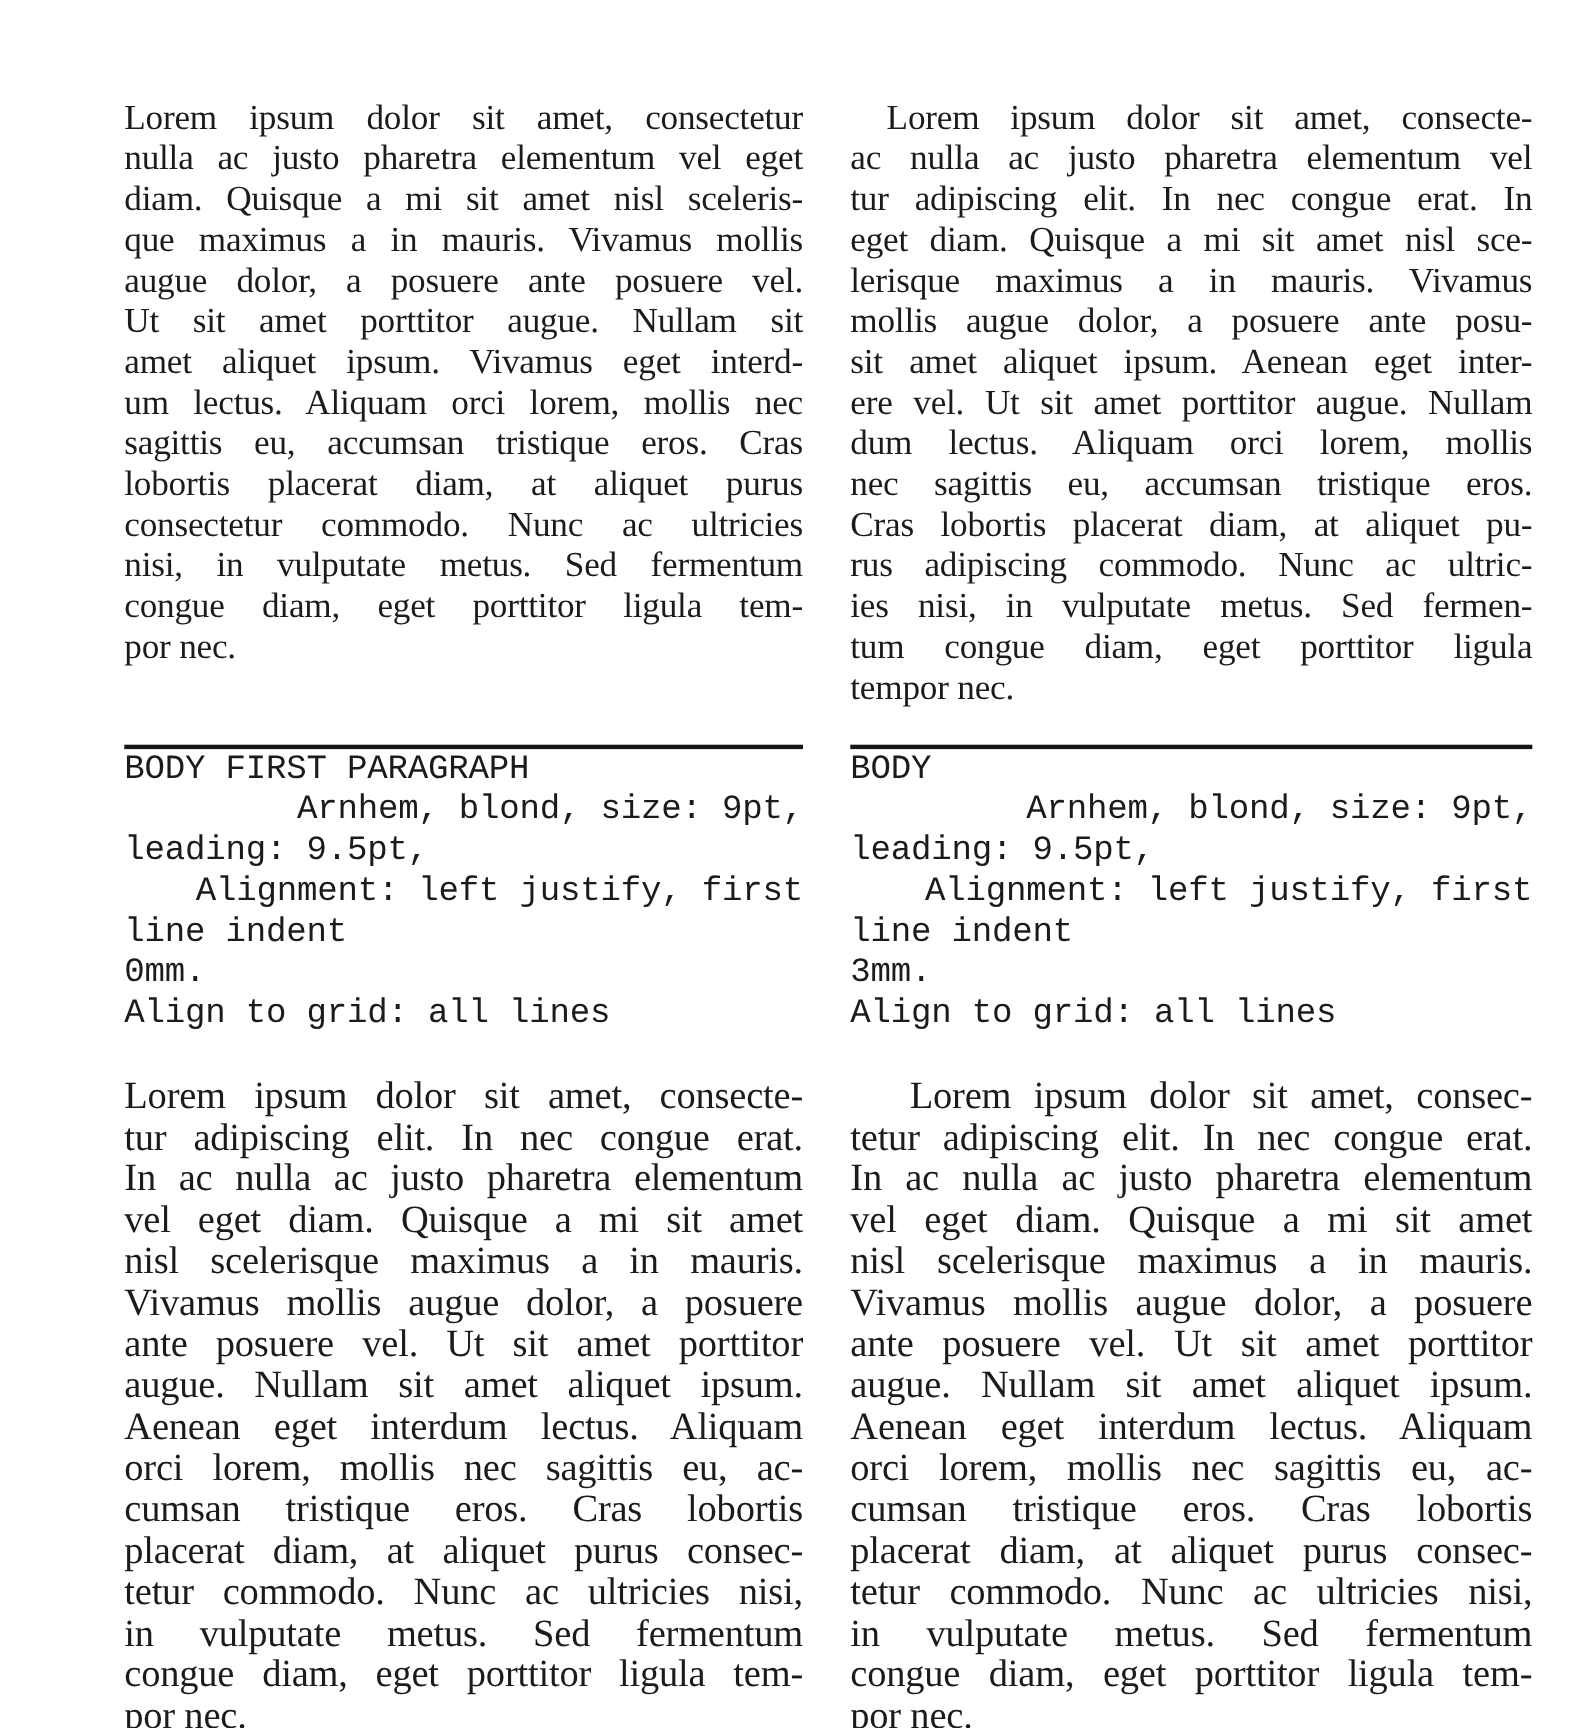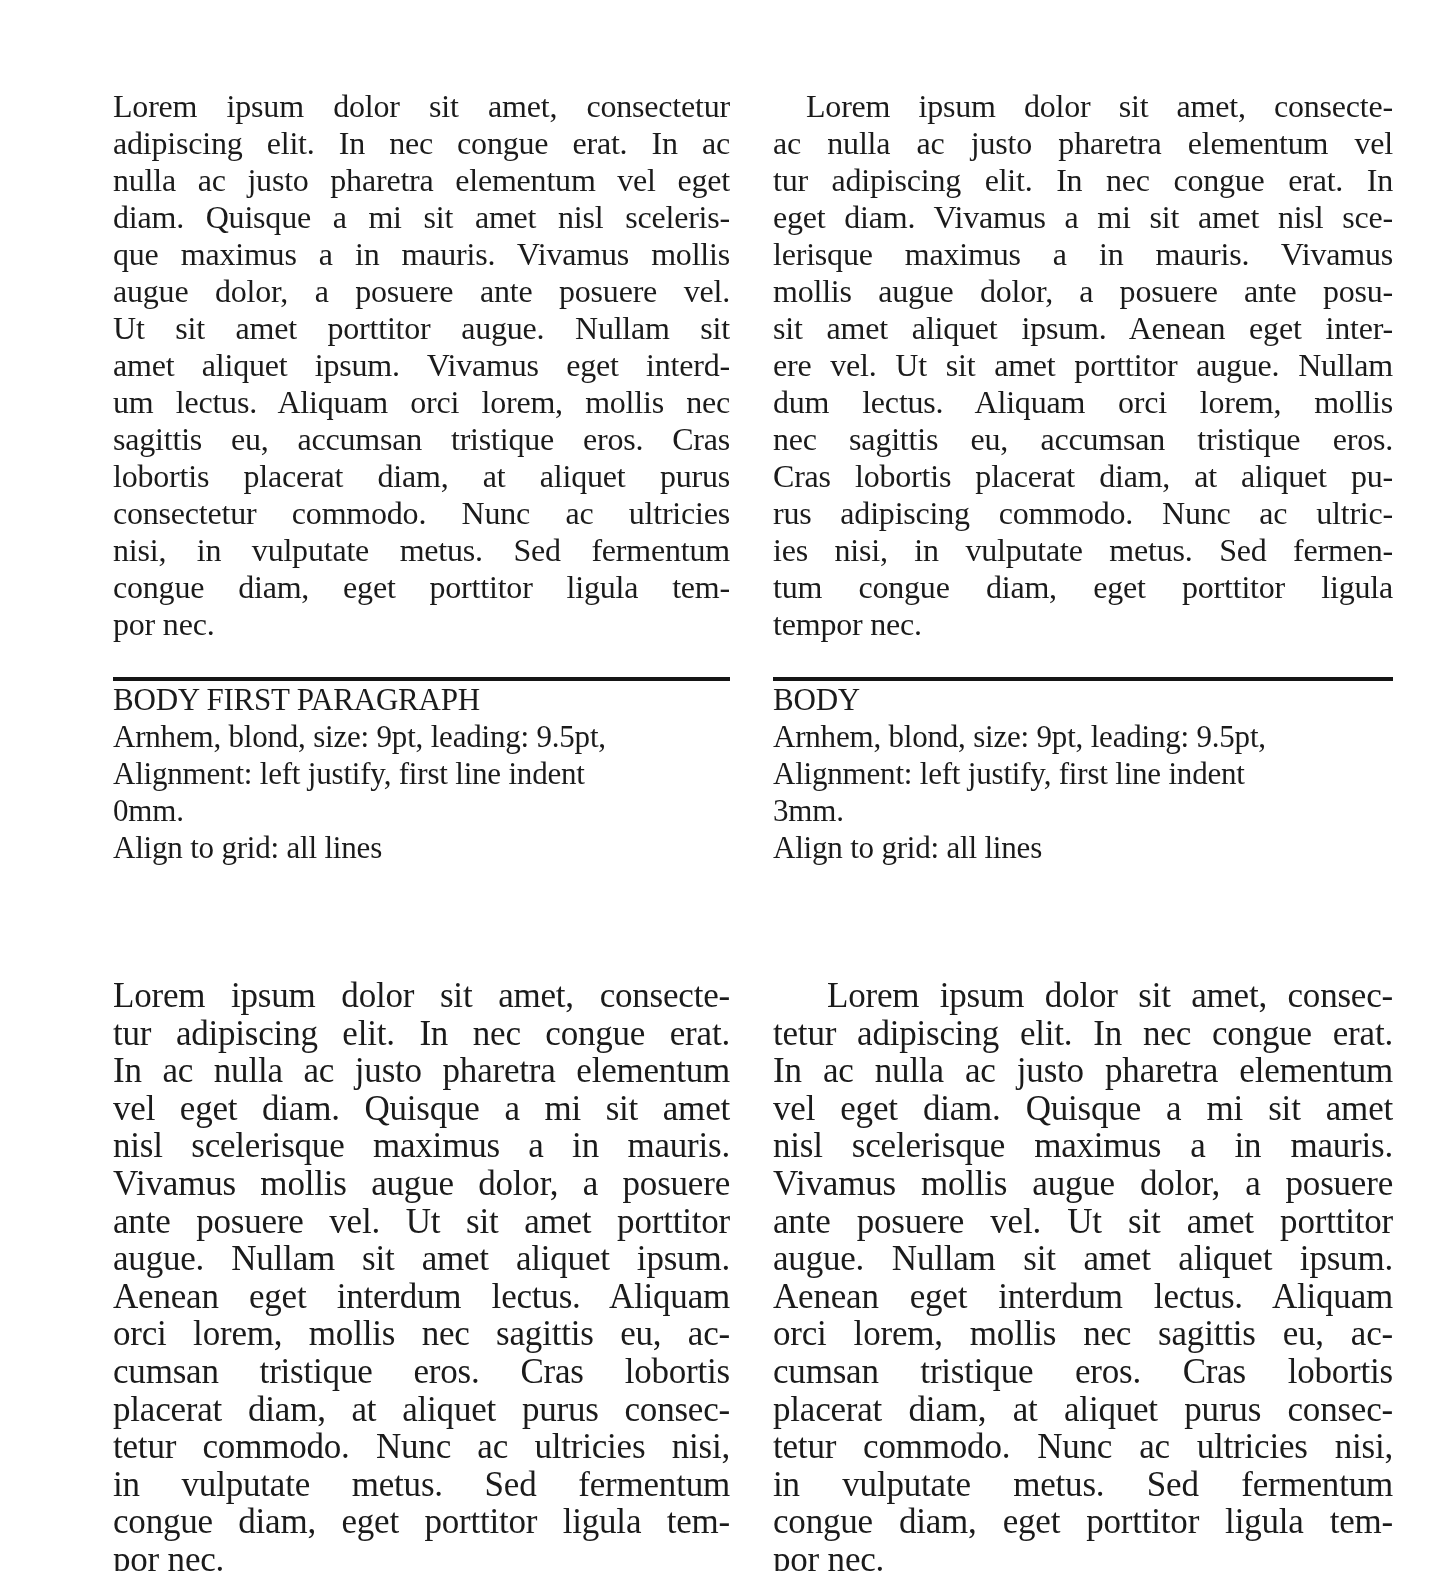--- a/index.html
+++ b/index.html
@@ -30,38 +30,37 @@
 
   .rule {
     position: absolute; top: 637px; left: 0; right: 0;
     height: 4px; background: #151515;
   }
   .caption {
     position: absolute; top: 641px; left: 0; right: 0;
     font-size: 31px; line-height: 37px;
     letter-spacing: -0.2px;
   }
-  .caption .tline, .caption-title { text-align: center; text-align-last: left; }
+  .caption .tline, .caption-title { text-align: right; text-align-last: left; font-family: Liberation Mono, monospace; }
 
   
   .sample-bottom {
     position: absolute; top: 937px; left: 0; right: 0;
     font-size: 35px; line-height: 37.6px;
     letter-spacing: -0.2px;
   }
 </style>
 </head>
 <body>
 
 <div class="page">
 
   <div class="col col-left">
     <div class="sample-top">
         <div class="tline">Lorem ipsum dolor sit amet, consectetur</div>
-        <div class="tline">adipiscing elit. In nec congue erat. In ac</div>
         <div class="tline">nulla ac justo pharetra elementum vel eget</div>
         <div class="tline">diam. Quisque a mi sit amet nisl sceleris-</div>
         <div class="tline">que maximus a in mauris. Vivamus mollis</div>
         <div class="tline">augue dolor, a posuere ante posuere vel.</div>
         <div class="tline">Ut sit amet porttitor augue. Nullam sit</div>
         <div class="tline">amet aliquet ipsum. Vivamus eget interd-</div>
         <div class="tline">um lectus. Aliquam orci lorem, mollis nec</div>
         <div class="tline">sagittis eu, accumsan tristique eros. Cras</div>
         <div class="tline">lobortis placerat diam, at aliquet purus</div>
         <div class="tline">consectetur commodo. Nunc ac ultricies</div>
@@ -100,21 +99,21 @@
         <div class="tline">congue diam, eget porttitor ligula tem-</div>
         <div class="tline tline-last">por nec.</div>
       </div>
   </div>
 
   <div class="col col-right">
     <div class="sample-top">
         <div class="tline" style="text-indent: 33px;">Lorem ipsum dolor sit amet, consecte-</div>
         <div class="tline">ac nulla ac justo pharetra elementum vel</div>
         <div class="tline">tur adipiscing elit. In nec congue erat. In</div>
-        <div class="tline">eget diam. Vivamus a mi sit amet nisl sce-</div>
+        <div class="tline">eget diam. Quisque a mi sit amet nisl sce-</div>
         <div class="tline">lerisque maximus a in mauris. Vivamus</div>
         <div class="tline">mollis augue dolor, a posuere ante posu-</div>
         <div class="tline">sit amet aliquet ipsum. Aenean eget inter-</div>
         <div class="tline">ere vel. Ut sit amet porttitor augue. Nullam</div>
         <div class="tline">dum lectus. Aliquam orci lorem, mollis</div>
         <div class="tline">nec sagittis eu, accumsan tristique eros.</div>
         <div class="tline">Cras lobortis placerat diam, at aliquet pu-</div>
         <div class="tline">rus adipiscing commodo. Nunc ac ultric-</div>
         <div class="tline">ies nisi, in vulputate metus. Sed fermen-</div>
         <div class="tline">tum congue diam, eget porttitor ligula</div>

